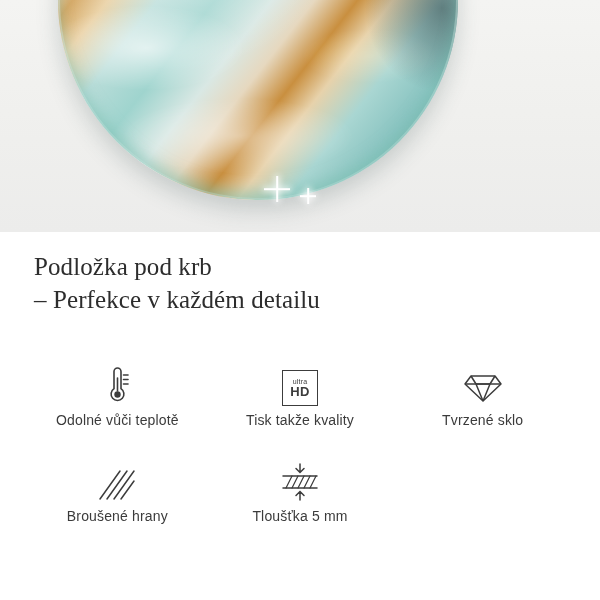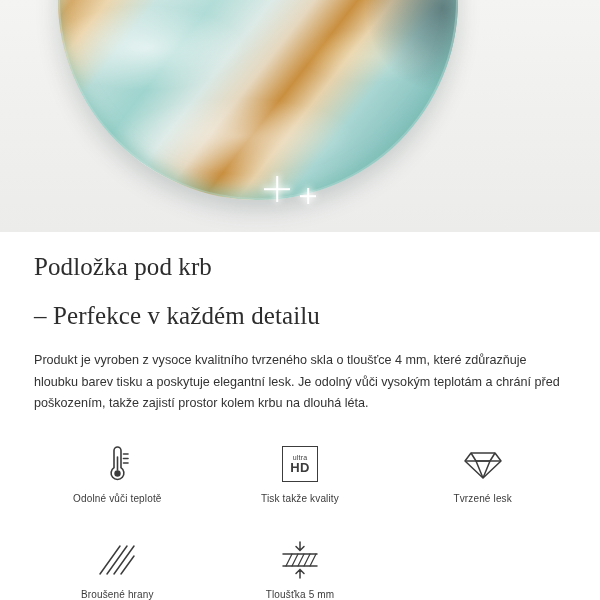--- a/index.html
+++ b/index.html
@@ -128,21 +128,20 @@
     font-family: "Liberation Serif", serif;
     font-size: 25px;
     line-height: 1.32;
     color: #2d2d2d;
     font-weight: 400;
     margin: 0 0 18px 0;
     letter-spacing: 0.1px;
   }
   .headline .line2 {
     display: block;
-    margin-top: 16px;
   }
   .description {
     font-size: 12.6px;
     line-height: 1.72;
     color: #333333;
     margin: 0;
     max-width: 540px;
   }
 
   
@@ -155,25 +154,25 @@
   .feature {
     display: flex;
     flex-direction: column;
     align-items: center;
     justify-content: flex-start;
     height: 86px;
   }
   .feature-icon {
     height: 46px;
     display: flex;
-    align-items: center;
+    align-items: flex-end;
     justify-content: center;
   }
   .feature-label {
-    font-size: 10px;
+    font-size: 14px;
     color: #3b3b3b;
     text-align: center;
     letter-spacing: 0.15px;
     margin-top: 6px;
   }
   .ultrahd-box {
     width: 34px;
     height: 34px;
     border: 1.6px solid #3c3c3c;
     display: flex;
@@ -208,21 +207,20 @@
     </div>
     <div class="sparkle sparkle-1"></div>
     <div class="sparkle sparkle-2"></div>
   </div>
 
   <div class="content">
     <h1 class="headline">
       <span>Podložka pod krb</span>
       <span class="line2">– Perfekce v každém detailu</span>
     </h1>
-    <p class="description">Produkt je vyroben z vysoce kvalitního tvrzeného skla o tloušťce 4 mm, které zdůrazňuje hloubku barev tisku a poskytuje elegantní lesk. Je odolný vůči vysokým teplotám a chrání před poškozením, takže zajistí prostor kolem krbu na dlouhá léta.</p>
   </div>
 
   <div class="features">
 
     <div class="feature">
       <div class="feature-icon">
         <svg width="30" height="42" viewBox="0 0 30 42" fill="none" stroke="#3c3c3c" stroke-width="1.6" stroke-linecap="round">
           <path d="M12 7.5a3.5 3.5 0 0 1 7 0v17.2a6.4 6.4 0 1 1-7 0z"></path>
           <line x1="15.5" y1="14" x2="15.5" y2="27"></line>
           <circle cx="15.5" cy="30.5" r="3.2" fill="#3c3c3c" stroke="none"></circle>
@@ -248,21 +246,21 @@
     <div class="feature">
       <div class="feature-icon">
         <svg width="42" height="38" viewBox="0 0 42 38" fill="none" stroke="#3c3c3c" stroke-width="1.5" stroke-linejoin="round">
           <path d="M9 8 H33 L39 16 L21 33 L3 16 Z"></path>
           <path d="M3 16 H39"></path>
           <path d="M9 8 L14 16 L21 33"></path>
           <path d="M33 8 L28 16 L21 33"></path>
           <path d="M14 16 H28"></path>
         </svg>
       </div>
-      <div class="feature-label">Tvrzené lesk</div>
+      <div class="feature-label">Tvrzené sklo</div>
     </div>
 
     <div class="feature">
       <div class="feature-icon">
         <svg width="40" height="34" viewBox="0 0 40 34" fill="none" stroke="#3c3c3c" stroke-width="1.5" stroke-linecap="round">
           <path d="M3 31 L23 3"></path>
           <path d="M10 31 L30 3"></path>
           <path d="M17 31 L37 3"></path>
           <path d="M24 31 L37 13"></path>
         </svg>

